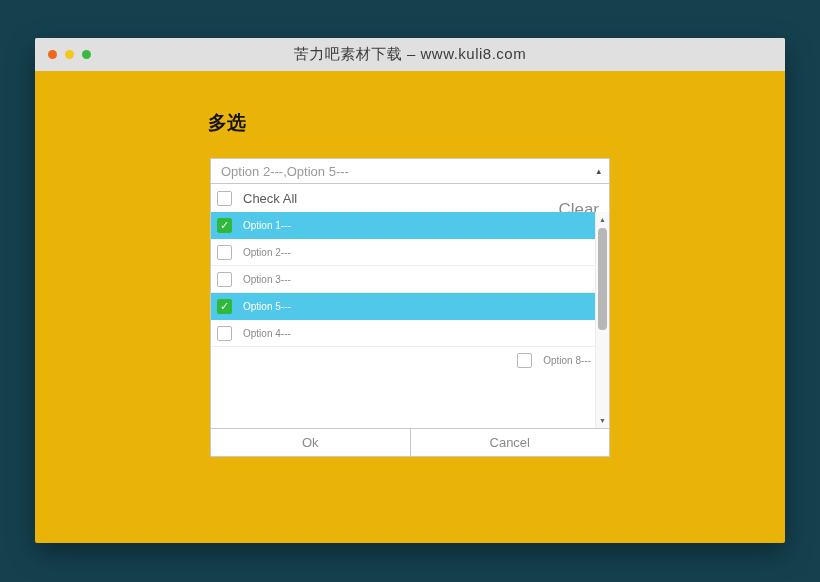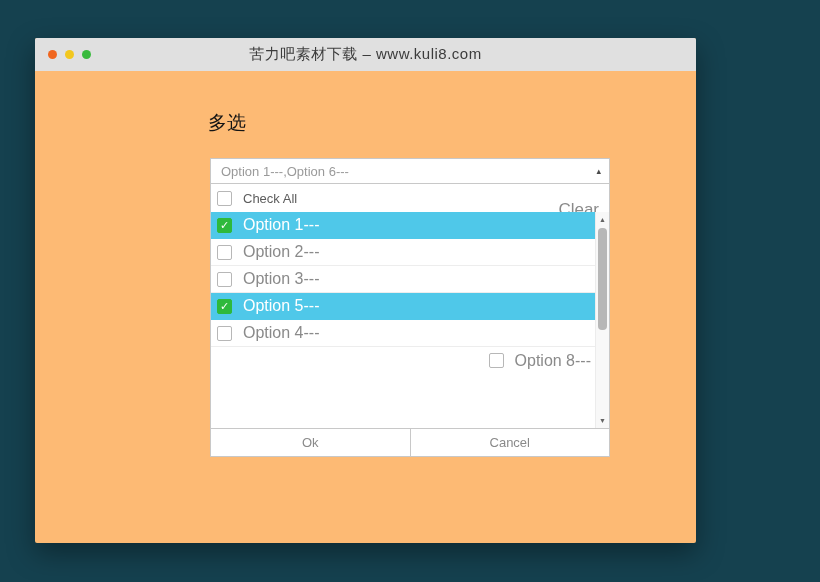--- a/index.html
+++ b/index.html
@@ -2,38 +2,38 @@
 <html style="--highlight: #4fc8e9; --green: #2eb93c; --titlebar: #e0e0e0; --desktop: #15414f; --t-red: #f0661f; --t-yellow: #f2c71e; --t-green: #39ba3d;"><head>
 <meta charset="utf-8">
 <style>
   * { margin:0; padding:0; box-sizing:border-box; }
   html, body { width:820px; height:582px; overflow:hidden; }
   body {
     font-family: "Liberation Sans", "DejaVu Sans", sans-serif;
     background: var(--desktop, #15414f);
   }
   .window {
-    position:absolute; left:35px; top:38px; width:661px; height:505px;
-    background:#fdba74; border-radius:2px;
+    position:absolute; left:35px; top:38px; width:750px; height:505px;
+    background:#eab308; border-radius:2px;
     box-shadow:0 10px 28px rgba(0,0,0,.38);
   }
   .titlebar {
     height:33px; background:var(--titlebar,#e0e0e0);
     border-radius:2px 2px 0 0;
     display:flex; align-items:center; justify-content:center;
     position:relative;
   }
   .dots { position:absolute; left:13px; top:0; height:100%; display:flex; align-items:center; gap:8px; }
   .dot { width:9px; height:9px; border-radius:50%; }
   .dot.red { background:var(--t-red,#f0661f); }
   .dot.yellow { background:var(--t-yellow,#f2c71e); }
   .dot.green { background:var(--t-green,#39ba3d); }
   .titlebar-text { font-size:15px; color:#3c3c3c; letter-spacing:.5px; }
 
-  .heading { position:absolute; left:173px; top:72px; font-size:19px; font-weight:normal; color:#141414; }
+  .heading { position:absolute; left:173px; top:72px; font-size:19px; font-weight:bold; color:#141414; }
 
   .ms { position:absolute; left:175px; top:120px; width:400px; }
   .select-input {
     position:relative; height:26px; background:#fff;
     border:1px solid #c8c8c8; padding:0 22px 0 10px;
     display:flex; align-items:center; cursor:pointer;
   }
   .select-input .display { font-size:13px; color:#9a9a9a; white-space:nowrap; overflow:hidden; }
   .select-input .caret {
     position:absolute; right:8px; top:50%; transform:translateY(-50%);
@@ -56,21 +56,21 @@
   .check-all-label { margin-left:11px; font-size:13px; color:#5c5c5c; }
   .clear-link { margin-left:auto; font-size:17px; color:#8a8a8a; cursor:pointer;margin-top:24px; }
 
   .options { position:relative; height:216px; overflow:hidden; }
   .opt-row {
     height:27px; display:flex; align-items:center;
     padding:0 18px 0 6px; border-bottom:1px solid #ededed;
     background:#fff; cursor:pointer;
   }
   .opt-row:last-child { border-bottom:none;justify-content:flex-end; }
-  .opt-row .opt-label { margin-left:11px; font-size:16px; color:#8a8a8a; }
+  .opt-row .opt-label { margin-left:11px; font-size:10px; color:#8a8a8a; }
   .opt-row.sel { background:var(--highlight,#4fc8e9); border-bottom-color:var(--highlight,#4fc8e9); }
   .opt-row.sel .opt-label { color:#fff; }
   .opt-row.dis { cursor:default; }
   .opt-row.dis .opt-label { color:#c4c4c4; }
 
   .scrollbar {
     position:absolute; top:0; right:0; width:14px; height:100%;
     background:#f8f8f8; border-left:1px solid #ececec;
   }
   .scroll-btn {
@@ -101,21 +101,21 @@
       <span class="dot yellow"></span>
       <span class="dot green"></span>
     </div>
     <span class="titlebar-text">苦力吧素材下载 – www.kuli8.com</span>
   </div>
 
   <div class="heading">多选</div>
 
   <div class="ms">
     <div class="select-input">
-      <span class="display">Option 1---,Option 6---</span>
+      <span class="display">Option 2---,Option 5---</span>
       <span class="caret">▴</span>
     </div>
 
     <div class="dropdown">
       <div class="check-all-row">
         <span class="cb"></span>
         <span class="check-all-label">Check All</span>
         <span class="clear-link">Clear</span>
       </div>
 

